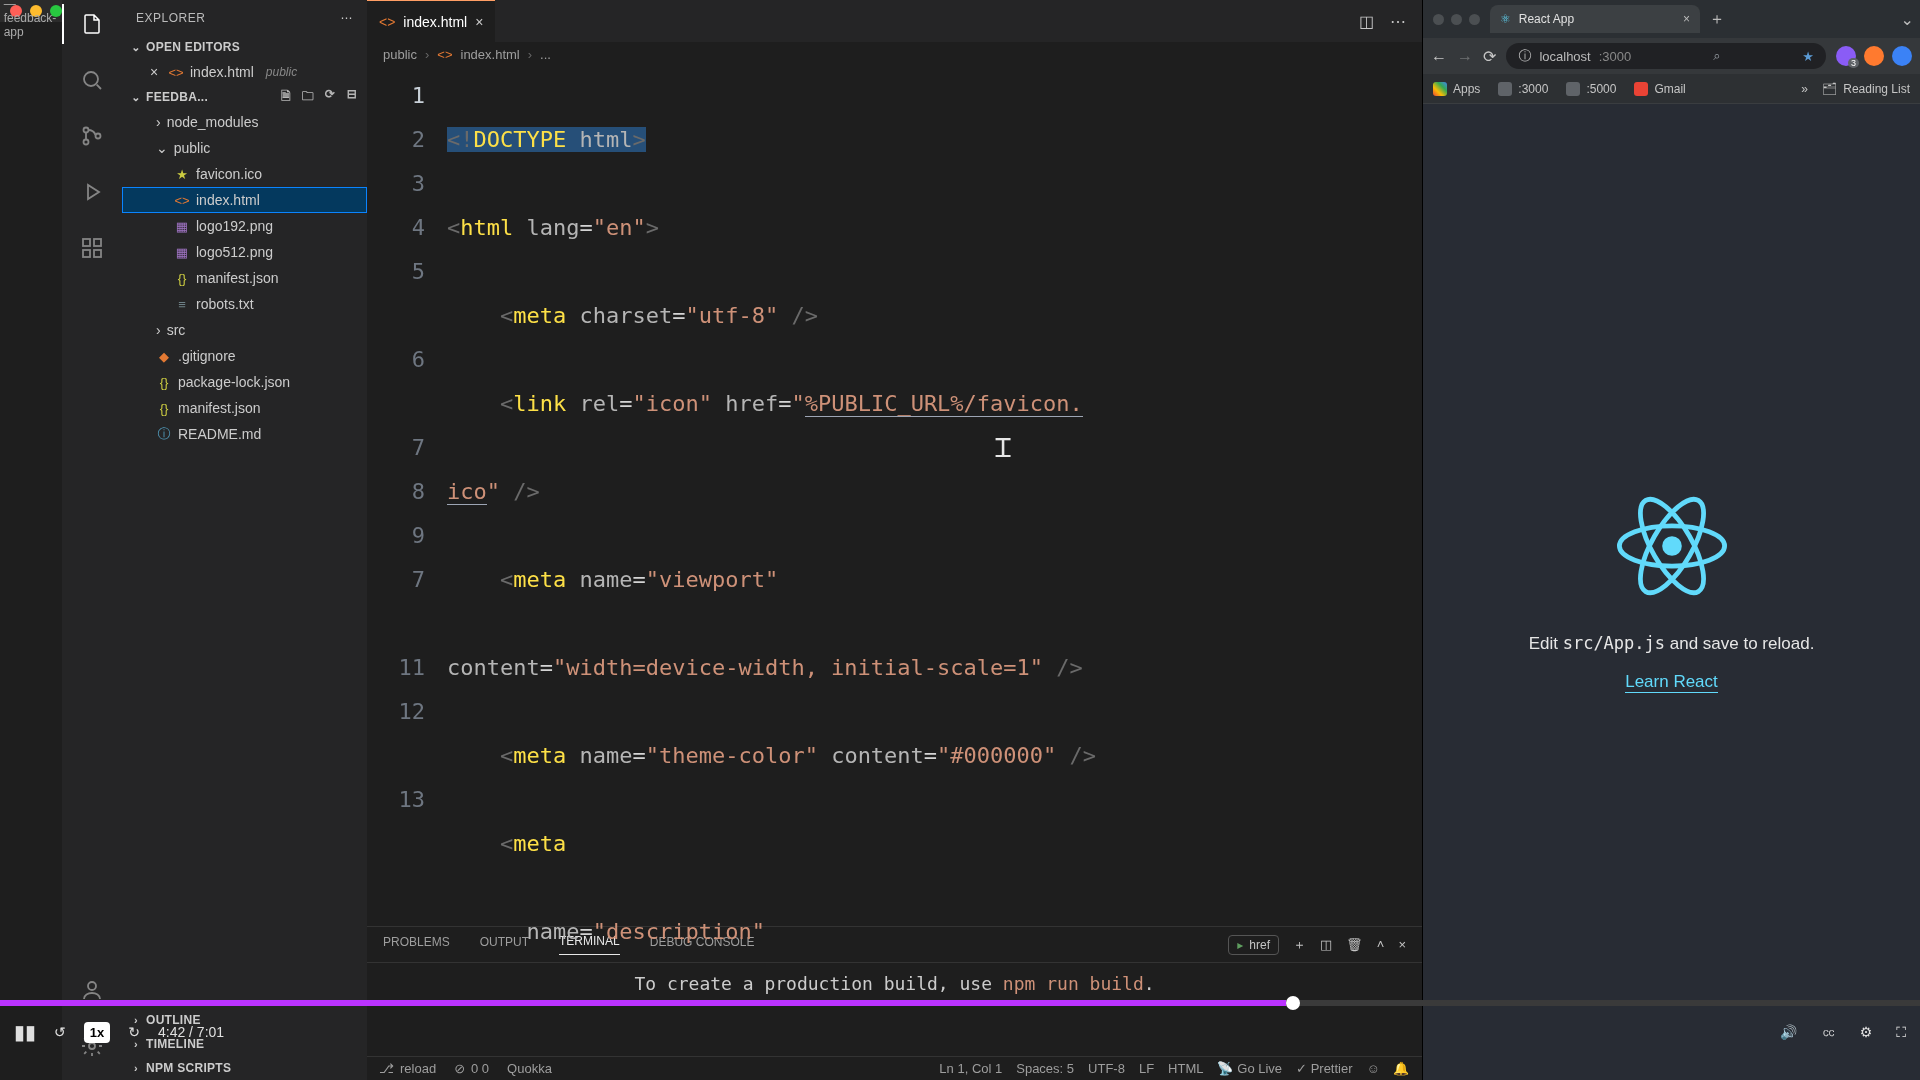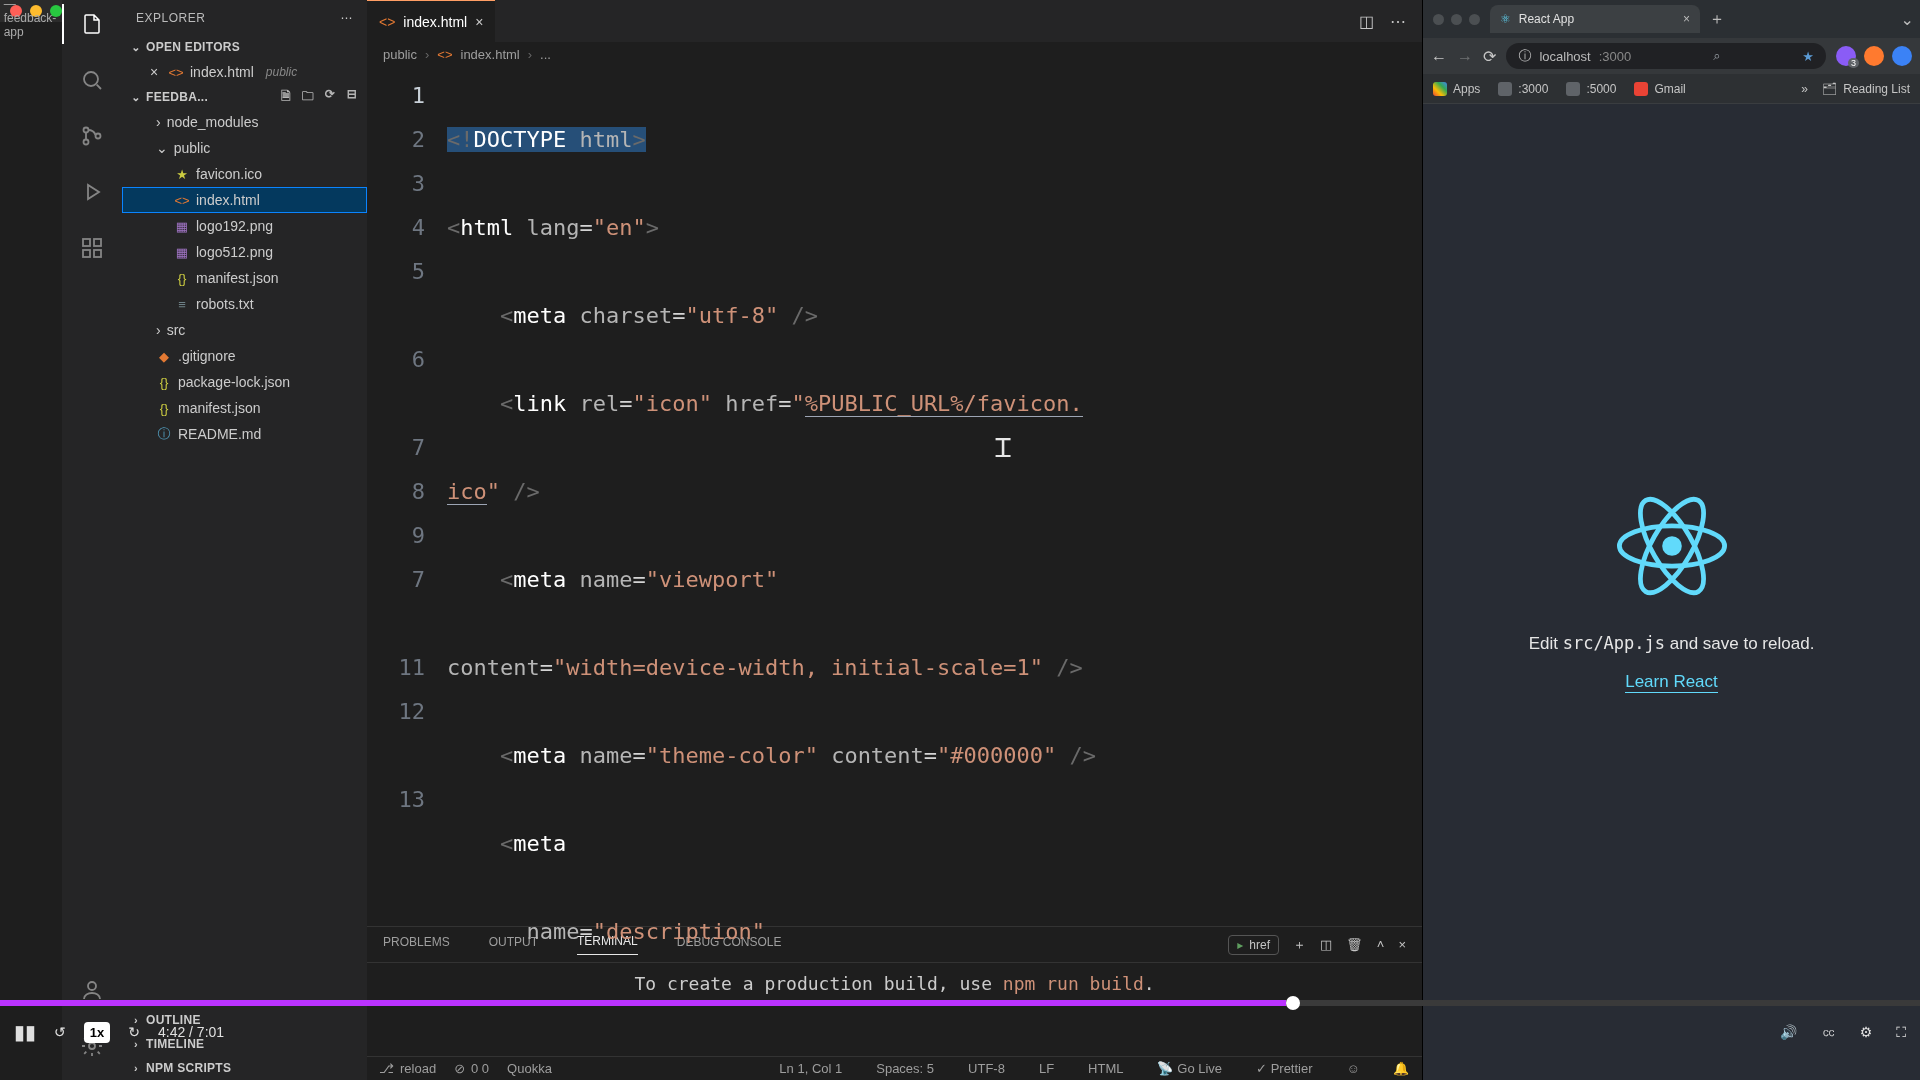--- a/index.html
+++ b/index.html
@@ -52,38 +52,38 @@
 .crumbs{ height:24px; display:flex;align-items:center; padding:0 16px; font-size:13px;color:#9e9e9e; gap:8px;}
 .crumbs .sep{color:#666}
 .editor{ flex:1; background:#1e1e1e; display:flex; min-height:0; font-family: "SF Mono","Menlo",monospace; font-size:22px; position:relative;}
 .gutter{ width:80px; text-align:right; padding:8px 22px 0 0; color:#6e7681; line-height:44px; user-select:none;}
 .gutter div{height:44px;}
 .gutter .l1{color:#c9d1d9}
 .code{ flex:1; padding-top:8px; line-height:44px; white-space:pre; color:#d4d4d4; position:relative;}
 .code .row{height:44px;}
 .code .wrap{height:44px;}
 .tag-br{color:#6a6a6a}
-.tag{color:#ffffff}
+.tag{color:#fde047}
 .attr{color:#b5b5b5}
 .str{color:#ce9178}
 .urlu{border-bottom:1px solid #9da5b4}
 .selbg{background:#264f78;}
 .cursor-img{position:absolute;}
 
 .panel{ height:130px; background:#1e1e1e; border-top:1px solid #333; display:flex;flex-direction:column; }
-.panel-tabs{ height:36px;display:flex;align-items:center;padding:0 16px;gap:39px;font-size:12px;color:#9e9e9e;border-bottom:1px solid #333;}
+.panel-tabs{ height:36px;display:flex;align-items:center;padding:0 16px;gap:30px;font-size:12px;color:#9e9e9e;border-bottom:1px solid #333;}
 .panel-tabs .pt.active{color:#e7e7e7;border-bottom:1px solid #e7e7e7;padding-bottom:6px;}
 .panel-tabs .pt{padding-bottom:6px;}
 .panel-right{margin-left:auto;display:flex;align-items:center;gap:14px;color:#c5c5c5;font-size:13px;}
 .term-body{flex:1; padding:10px 16px; font-family:"SF Mono",monospace; font-size:18px; color:#ccc;text-align:center;}
 .term-body .cmd{color:#ce9178}
 
 .status{height:24px;background:#1e1e1e;border-top:1px solid #333;display:flex;align-items:center;padding:0 12px;font-size:13px;color:#9e9e9e;gap:18px;}
 .status .grp{display:flex;align-items:center;gap:6px;}
-.status .r{margin-left:auto;display:flex;gap:34px;align-items:center;}
+.status .r{margin-left:auto;display:flex;gap:14px;align-items:center;}
 
 .video-bar{position:absolute;left:0;right:0;bottom:22px;height:58px;}
 .progress{height:6px;background:#3a3a3a;position:relative;}
 .progress-fill{position:absolute;left:0;top:0;bottom:0;background:#bb33ff;width:67%;}
 .progress-knob{position:absolute;left:67%;top:-4px;width:14px;height:14px;background:#fff;border-radius:50%;}
 .video-controls{height:52px;display:flex;align-items:center;padding:0 14px;gap:18px;color:#e0e0e0;font-size:14px;}
 .speed-pill{background:#fff;color:#000;border-radius:4px;padding:3px 6px;font-size:13px;font-weight:600;}
 .video-controls .r{margin-left:auto;display:flex;gap:24px;align-items:center;}
 
 .chrome-top{height:38px;background:#2b2f33;display:flex;align-items:center;padding:0 6px;gap:6px;}

